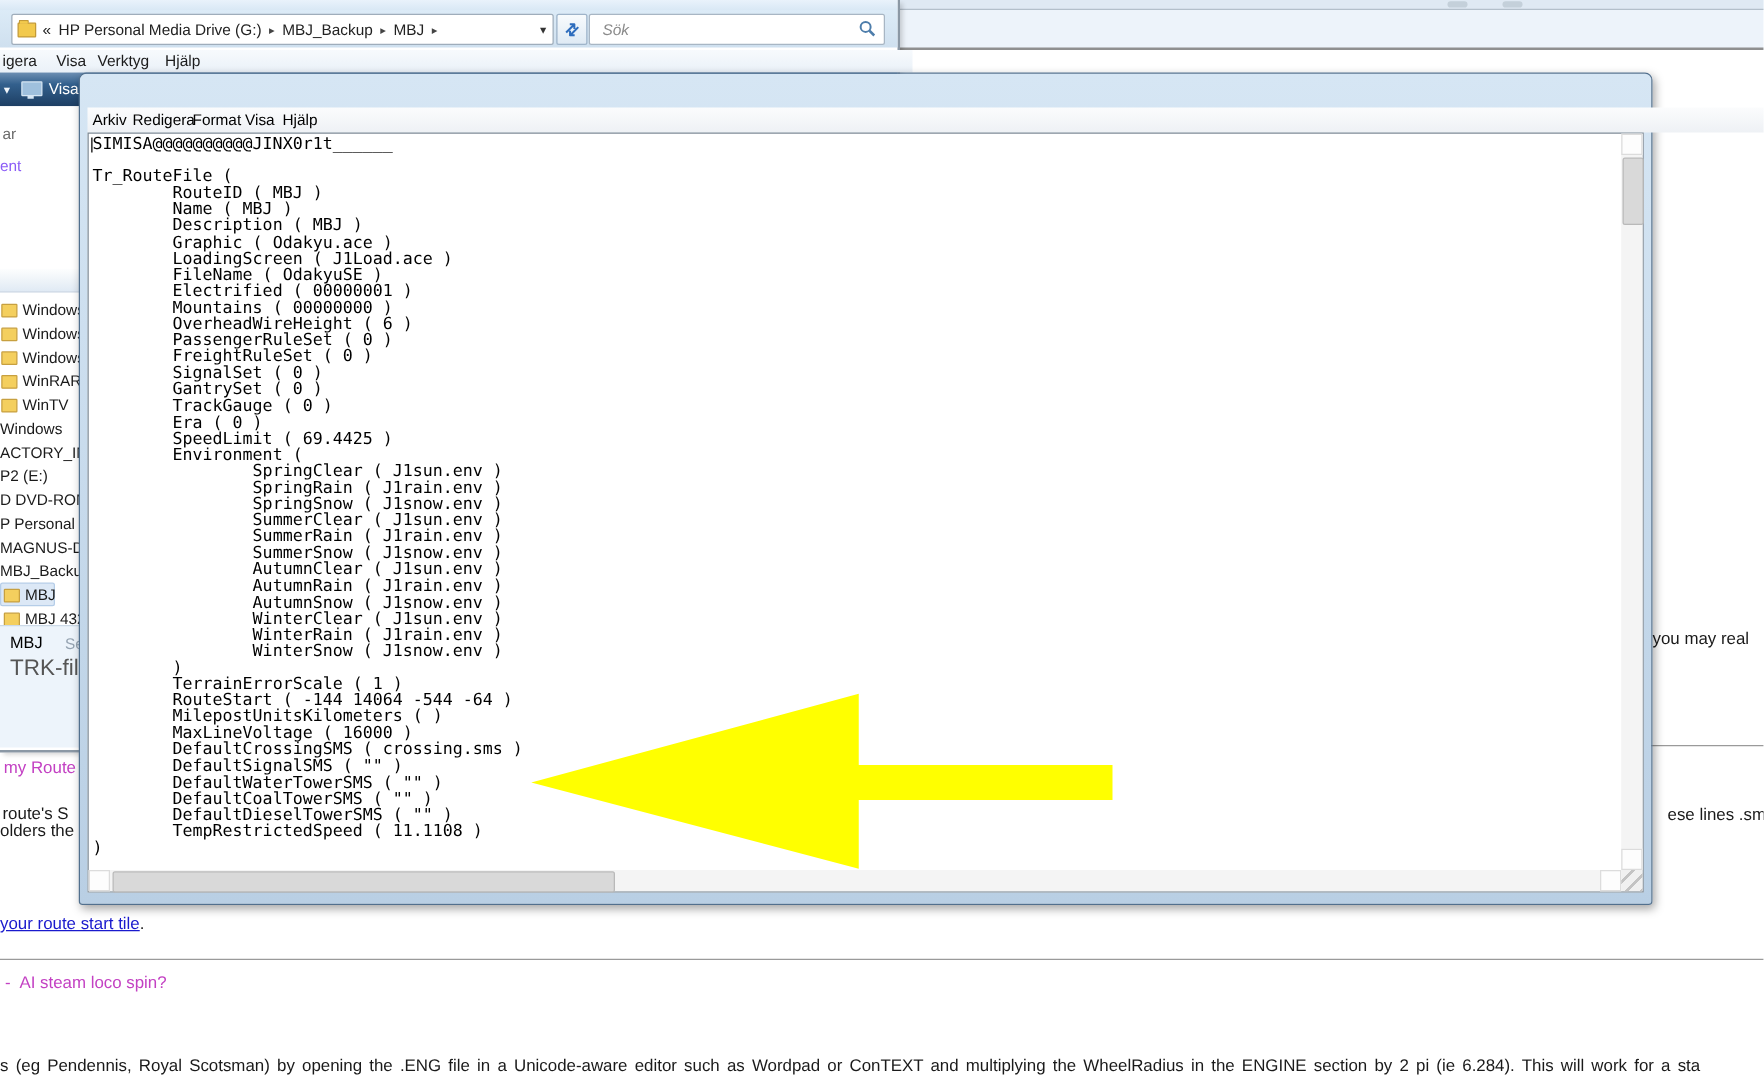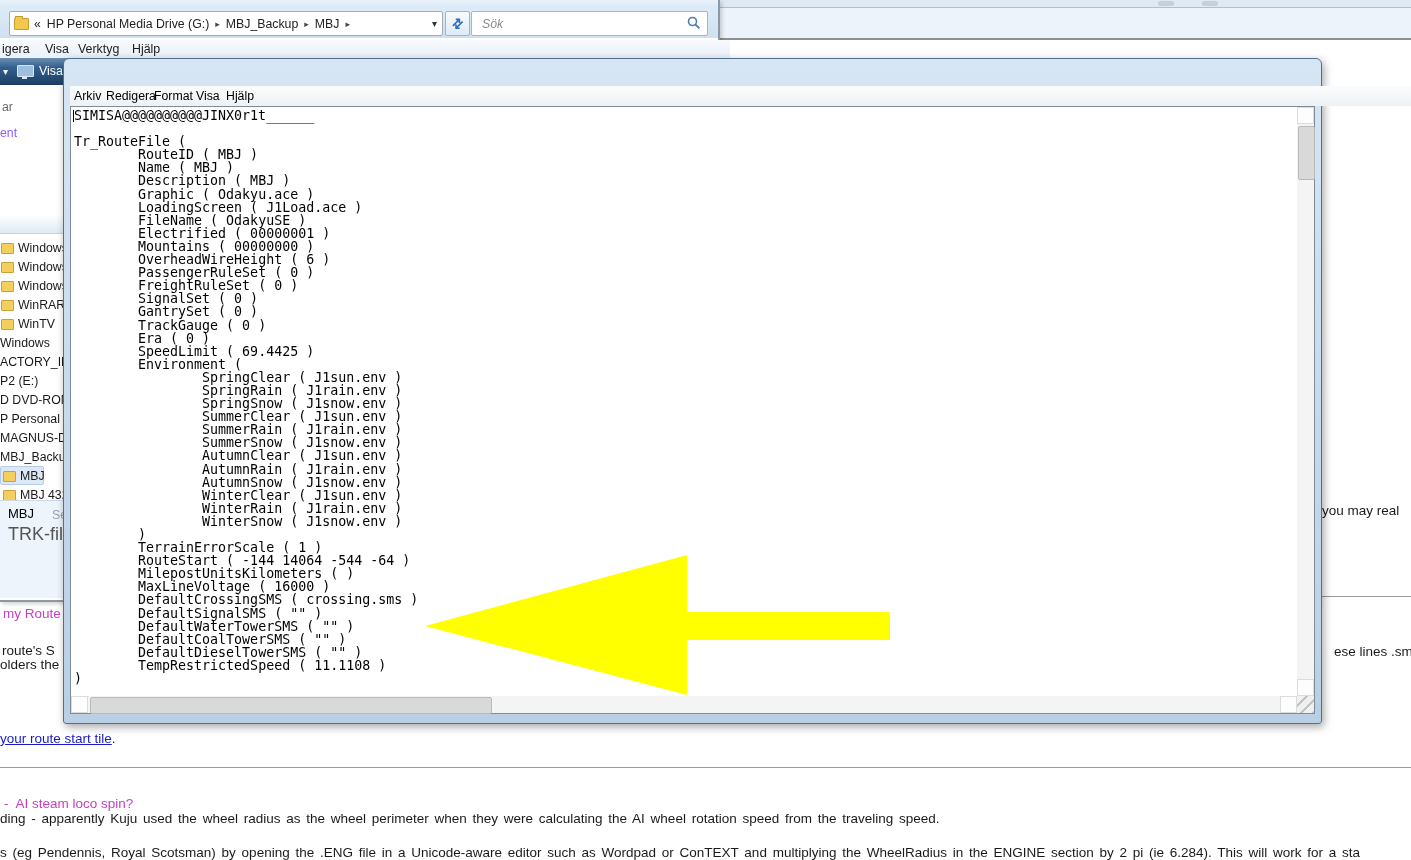--- a/index.html
+++ b/index.html
@@ -140,24 +140,23 @@
   <div class="wp-hr" style="top:596px;"></div>
   <div class="wp wp-magenta" style="left:3px;top:606px;">my Route</div>
   <div class="wp" style="left:2px;top:643px;">route's S</div>
   <div class="wp" style="left:0px;top:657px;">olders the</div>
   <div class="wp" style="left:1321px;top:644px;margin-left:13px;">ese lines .sms</div>
 
   <div class="wp" style="left:0px;top:731px;text-align:center;">
     <span class="wp-link">your route start tile</span><span>.</span>
   </div>
   <div class="wp-hr" style="top:767px;"></div>
-  <div class="wp wp-magenta" style="left:4px;top:796px;">
+  <div class="wp wp-magenta" style="left:4px;top:778px;">
     <span class="q-prefix">-</span><span>AI steam loco spin?</span>
   </div>
-  <div class="wp-para" style="left:0px;top:811px;">ding - apparently Kuju used the wheel radius as the wheel perimeter when they were calculating the AI wheel rotation speed from the traveling speed.</div>
   <div class="wp-para" style="left:0px;top:845px;">s (eg Pendennis, Royal Scotsman) by opening the .ENG file in a Unicode-aware editor such as Wordpad or ConTEXT and multiplying the WheelRadius in the ENGINE section by 2 pi (ie 6.284). This will work for a sta</div>
 
   <div id="explorer">
     <div class="ex-top"></div>
 
     <div class="ex-addr-row">
       <div class="addr-box">
         <span class="folder-ico"></span>
         <span>«</span>
         <span style="margin-left:6px;">HP Personal Media Drive (G:)</span>

